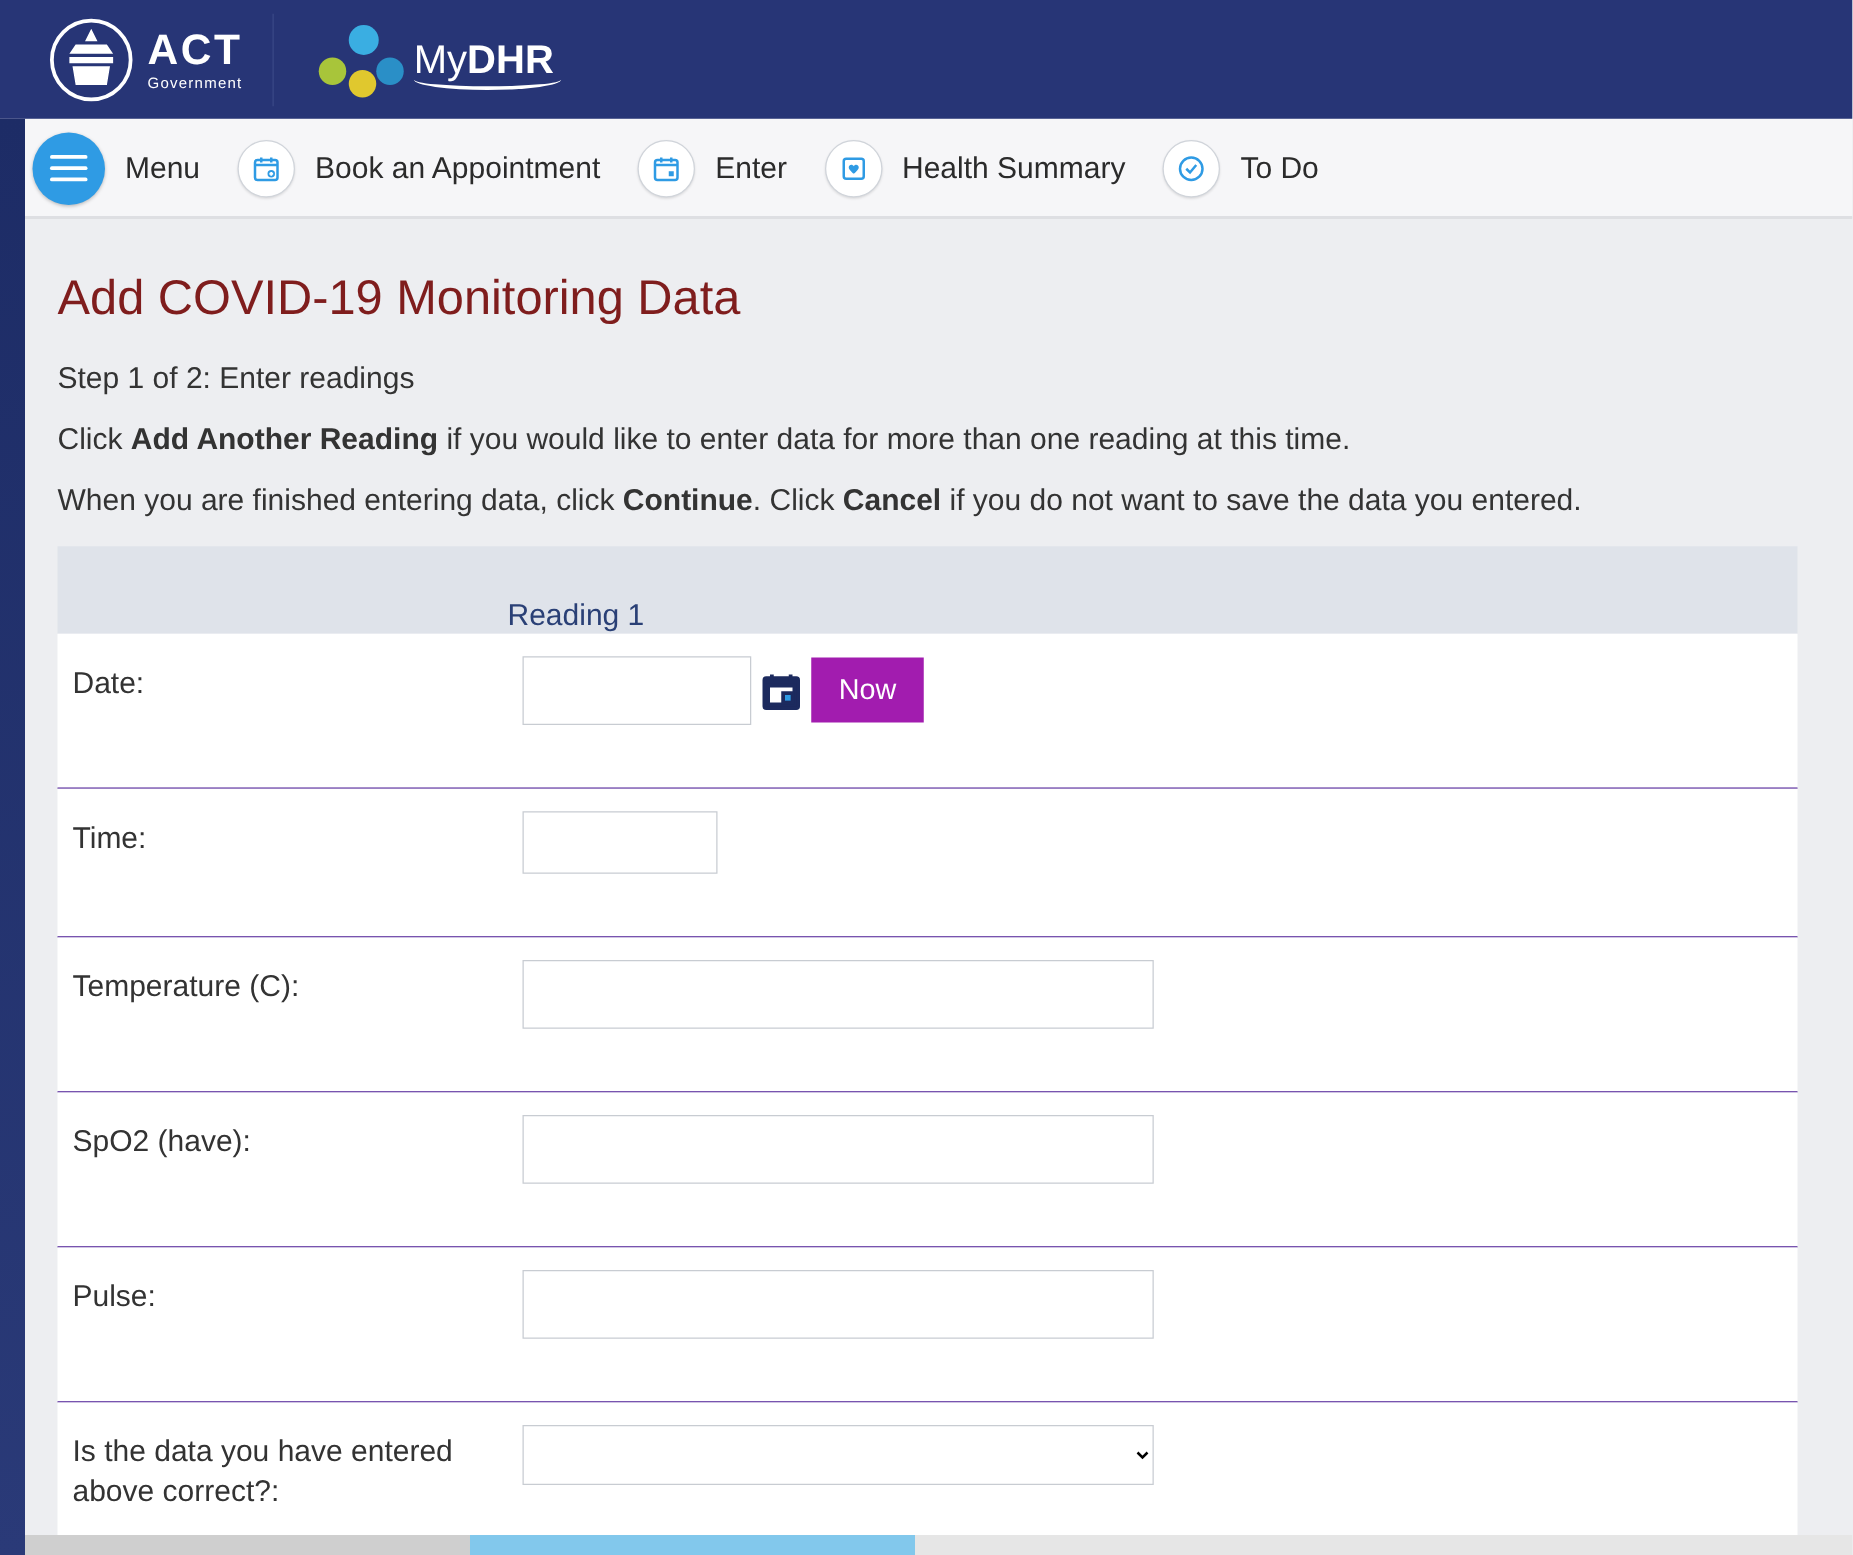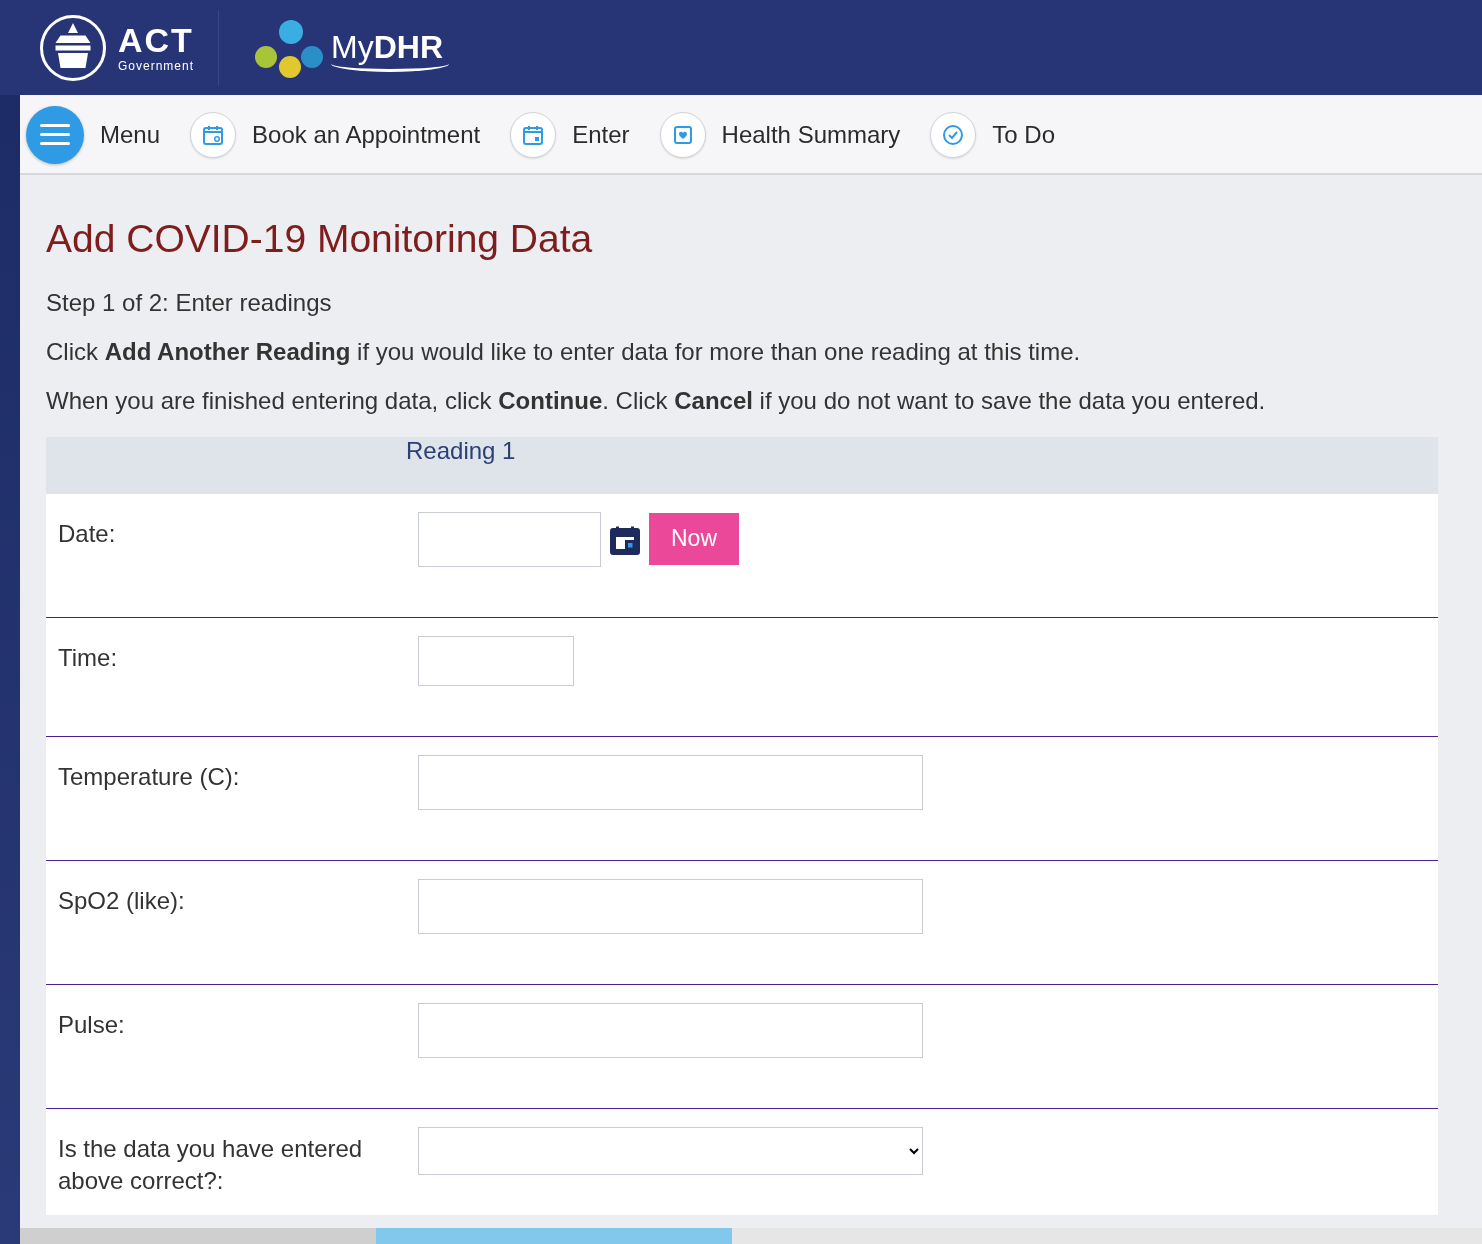--- a/index.html
+++ b/index.html
@@ -71,41 +71,41 @@
     position: absolute; left: 20px; right: 0; top: 175px; bottom: 16px;
     padding: 42px 26px 0 26px;
     overflow: hidden;
   }
   .page-title { font-size: 39px; color: #7f1d1d; font-weight: 500; margin-bottom: 28px; }
   .subtitle { font-size: 24px; color: #333; margin-bottom: 18px; }
   .instruction { font-size: 24px; color: #333; margin-bottom: 14px; line-height: 1.45; }
   .instruction .bold { font-weight: 700; }
 
   .table-wrap { margin-top: 18px; width: 1392px; }
-  .thead-row { background: #dfe3ea; height: 57px; display: flex; align-items: flex-start; }
+  .thead-row { background: #dfe3ea; height: 70px; display: flex; align-items: flex-end; }
   .thead-row .col-label { width: 348px; }
   .thead-row .col-reading { font-size: 24px; color: #2a4076; padding-left: 12px; }
 
   .trow { background: #fff; border-bottom: 1px solid #4c1d95; display: flex; padding: 18px 0 50px 12px; }
   .trow.last { padding-bottom: 18px; border-bottom: none; }
   .row-label { width: 348px; font-size: 24px; color: #333; padding-top: 6px; line-height: 1.35; }
   .row-input { flex: 1; padding-left: 12px; display: flex; align-items: flex-start; gap: 6px; }
 
   input.txt, select.sel {
     border: 1px solid #c8ccd2; background: #fff; font-size: 20px; padding: 8px 10px;
     font-family: inherit;
   }
   .date-input { width: 183px; height: 55px; }
   .time-input { width: 156px; height: 50px; }
   .med-input { width: 505px; height: 55px; }
   .sel { width: 505px; height: 48px; }
 
   .cal-icon { width: 36px; height: 36px; margin-top: 10px; }
   .now-btn {
-    height: 52px; padding: 0 22px; background: #ec4899; color: #fff; border: none;
+    height: 52px; padding: 0 22px; background: #a21caf; color: #fff; border: none;
     font-size: 23px; cursor: pointer; margin-top: 1px;
   }
 
   .bottom-scroll {
     position: absolute; left: 20px; right: 0; bottom: 0; height: 16px;
     display: flex; z-index: 4;
   }
   .bottom-scroll .chunk { height: 100%; }
   .bottom-scroll .c1 { width: 356px; background: #cfcfcf; }
   .bottom-scroll .c2 { width: 356px; background: #82c8ec; }
@@ -229,21 +229,21 @@
     </div>
 
     <div class="trow">
       <div class="row-label">Temperature (C):</div>
       <div class="row-input">
         <input class="txt med-input" value="" style="">
       </div>
     </div>
 
     <div class="trow">
-      <div class="row-label">SpO2 (like):</div>
+      <div class="row-label">SpO2 (have):</div>
       <div class="row-input">
         <input class="txt med-input" value="" style="">
       </div>
     </div>
 
     <div class="trow">
       <div class="row-label">Pulse:</div>
       <div class="row-input">
         <input class="txt med-input" value="" style="">
       </div>

